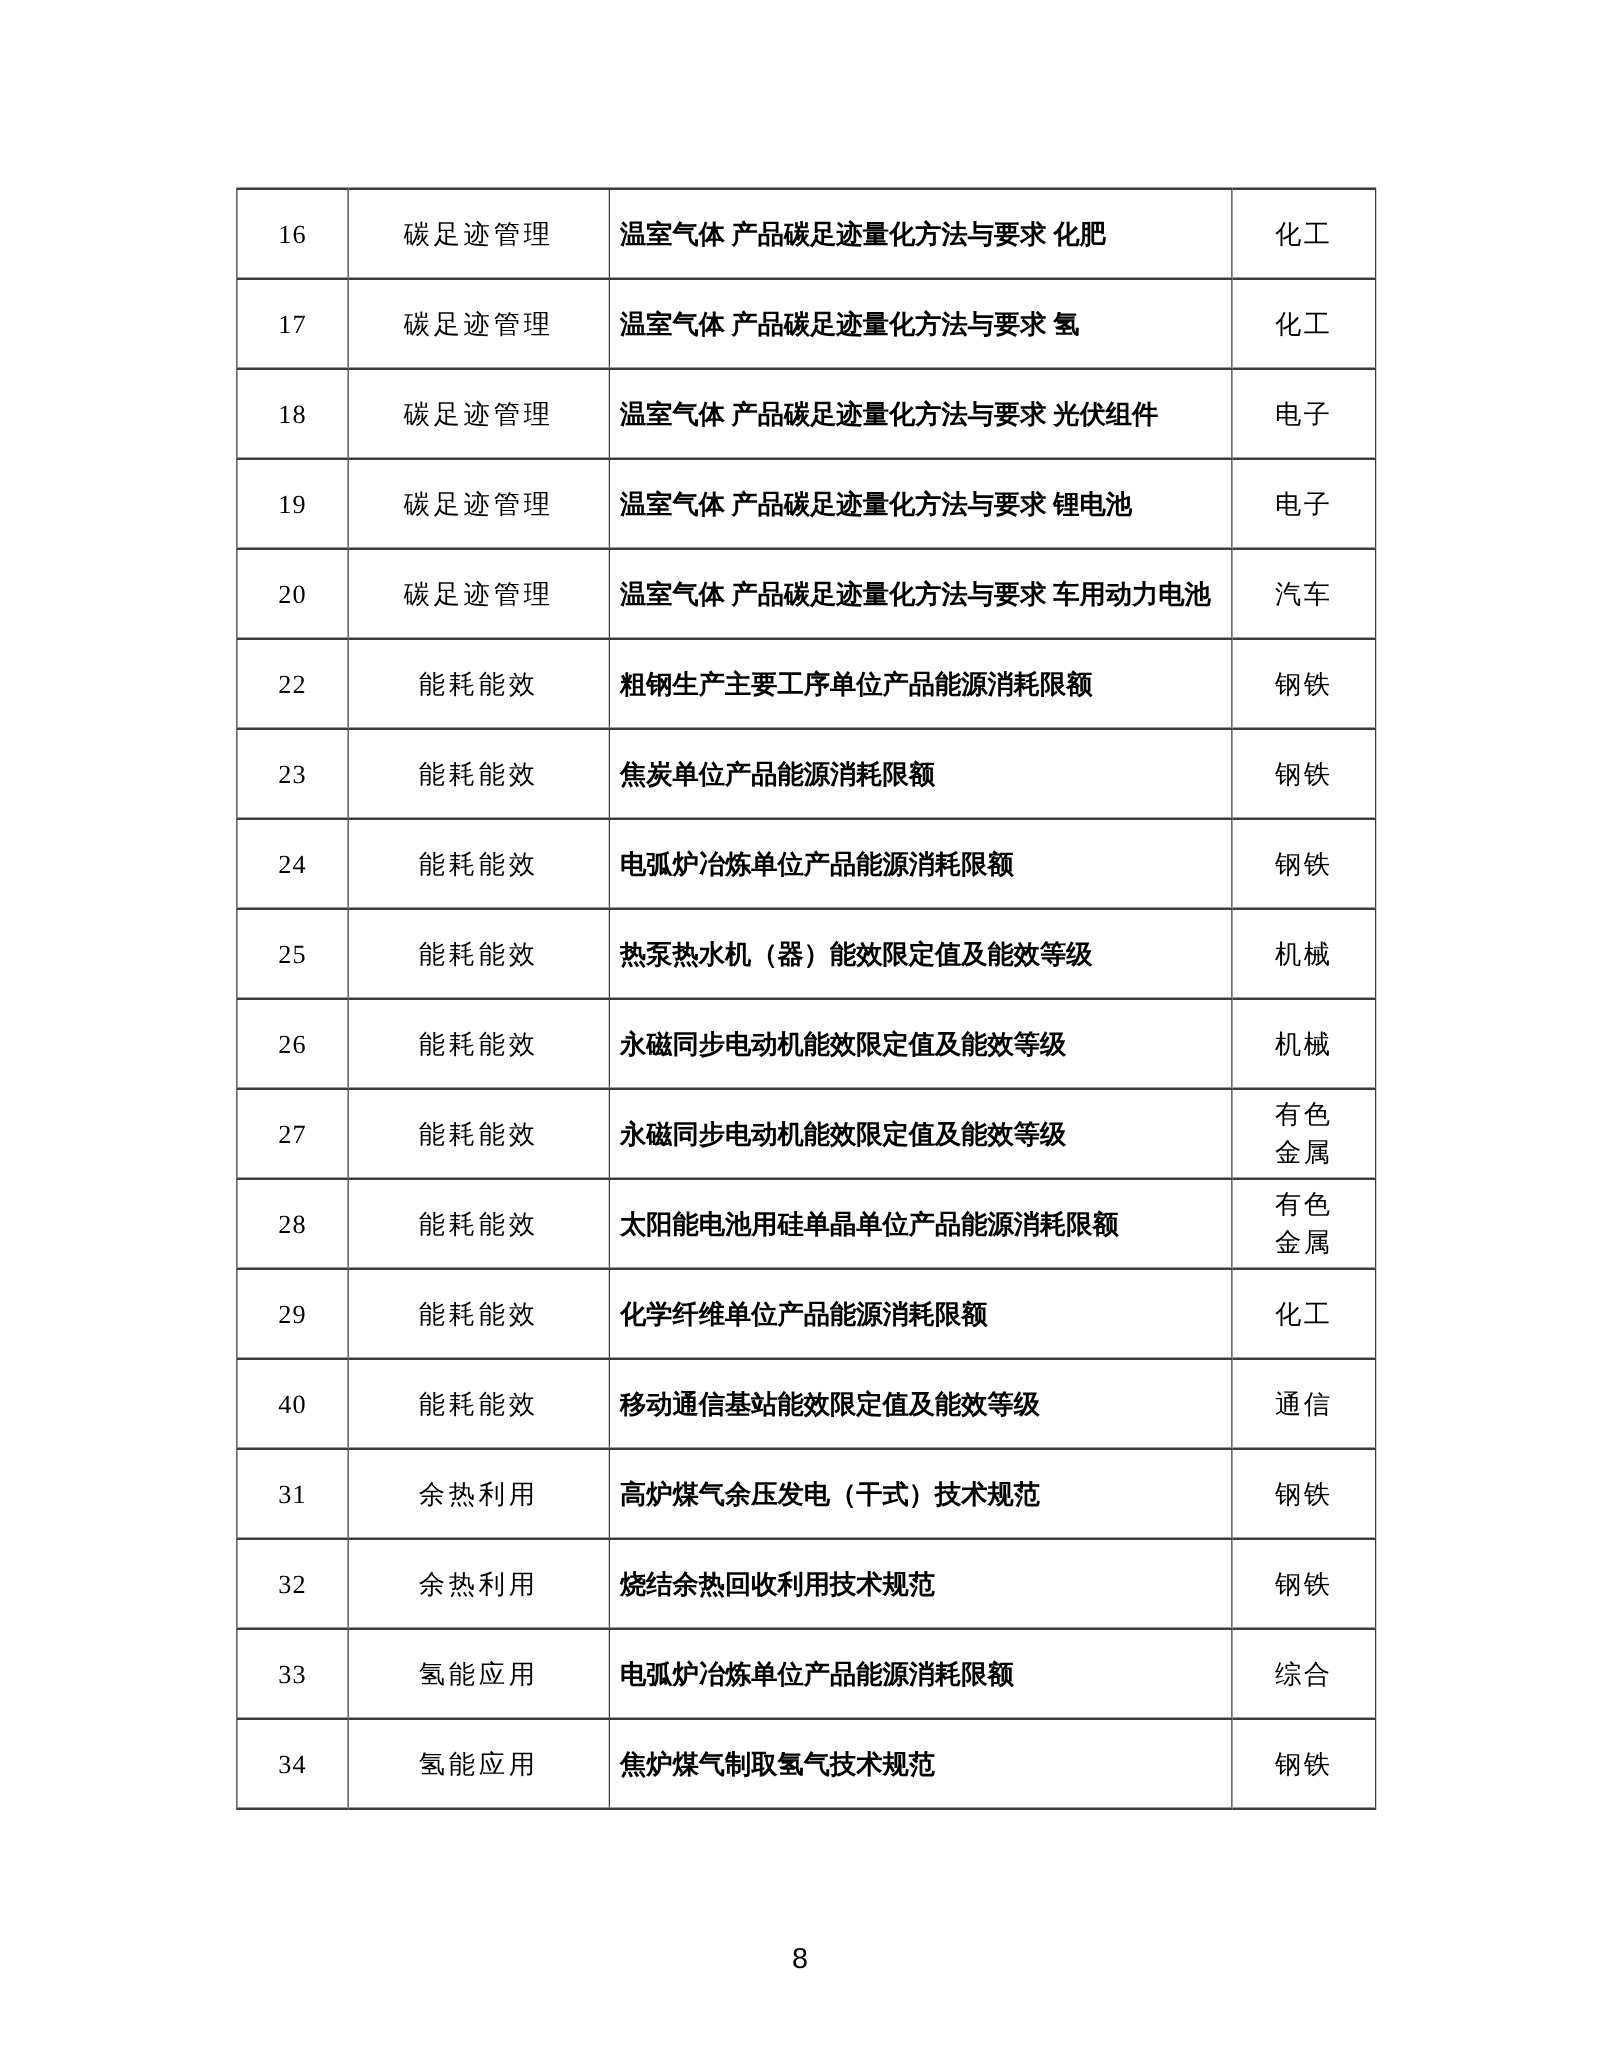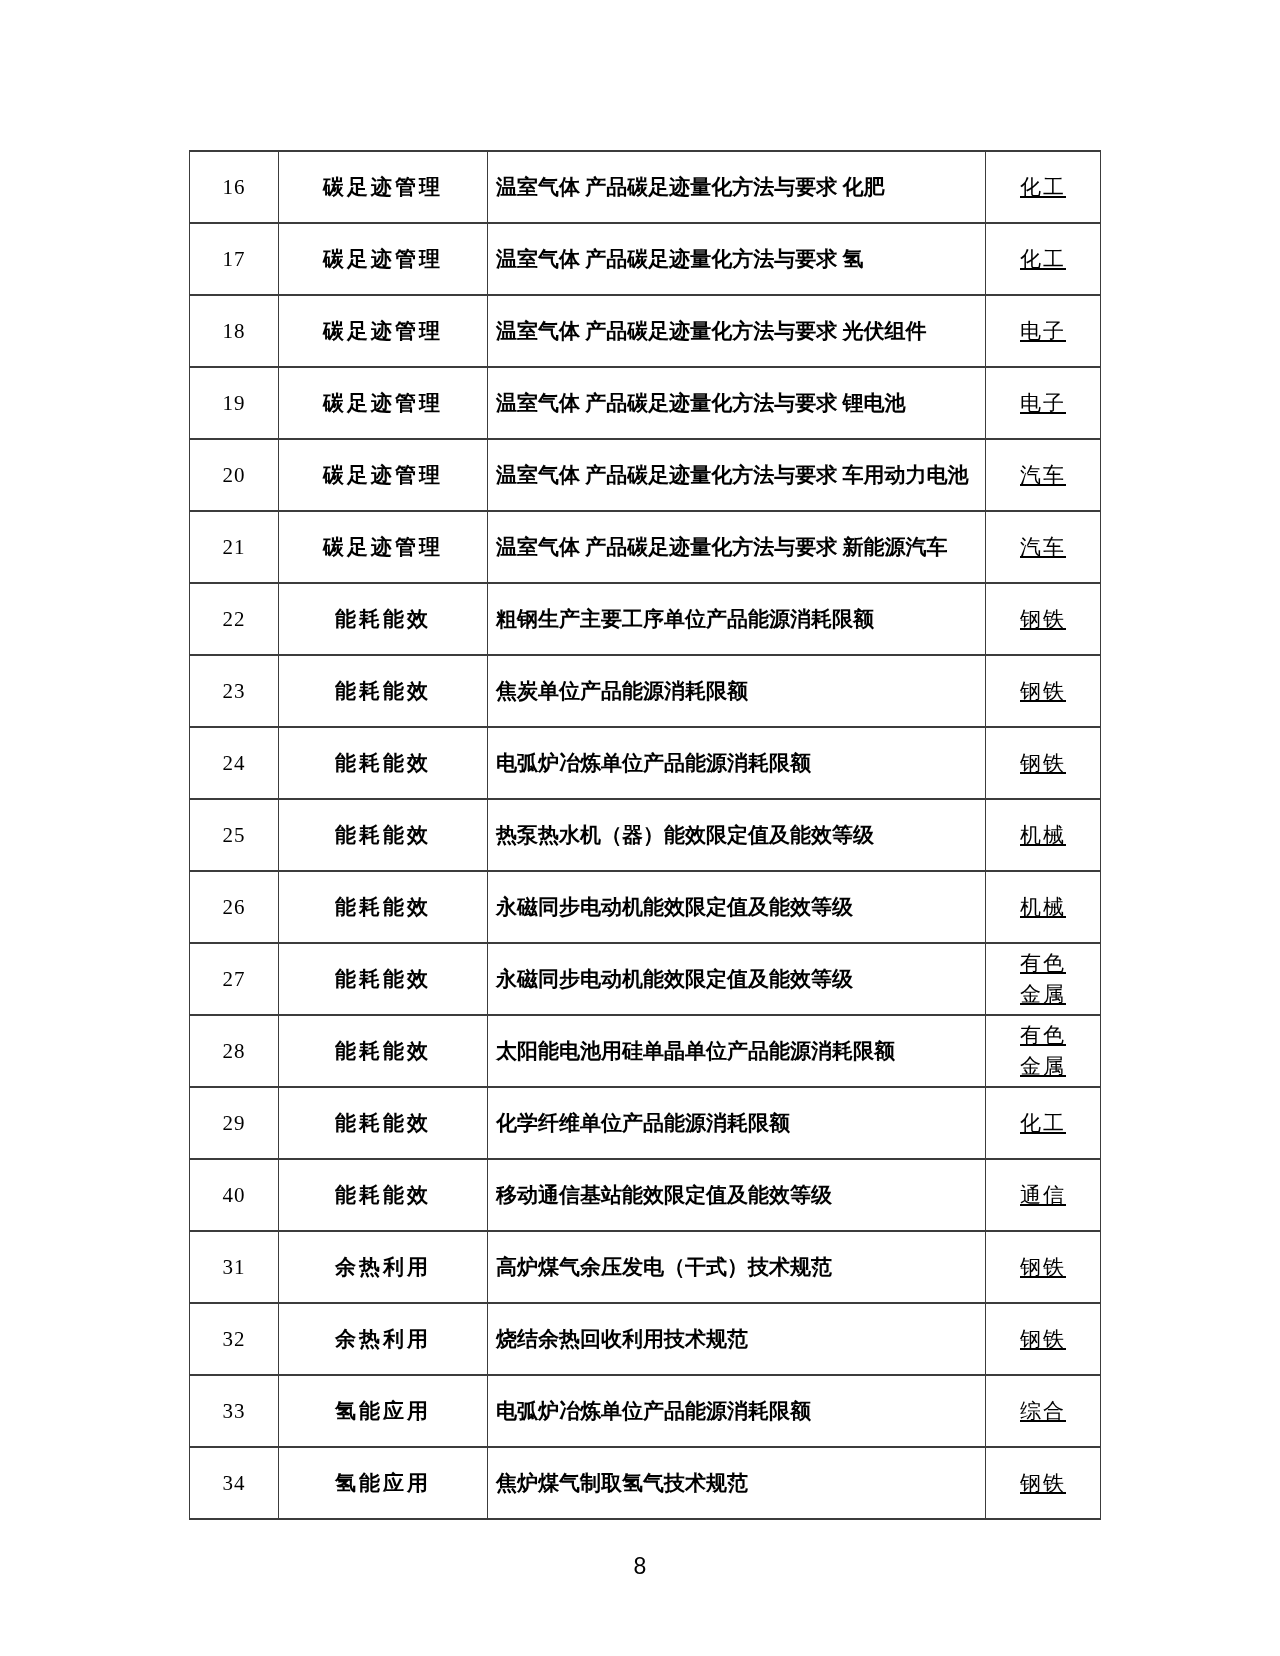--- a/index.html
+++ b/index.html
@@ -43,36 +43,34 @@
     overflow: hidden;
   }
   td.cell-serial {
     text-align: center;
     font-size: 23px;
     letter-spacing: 1px;
   }
   td.cell-category {
     text-align: center;
     letter-spacing: 3px;
-    font-weight: bold;
   }
   td.cell-standard-name {
     text-align: left;
     padding-left: 15px;
     padding-right: 18px;
     font-weight: bold;
   }
   td.cell-industry {
     text-align: center;
     letter-spacing: 2px;
   }
   td.cell-industry span {
     display: inline-block;
     max-width: 2.7em;
-    text-decoration: underline;
   }
   .page-number {
     position: absolute;
     left: 0;
     top: 1553px;
     width: 1280px;
     text-align: center;
     font-size: 23px;
     font-family: "Liberation Sans", "DejaVu Sans", sans-serif;
     color: #000000;
@@ -115,26 +113,20 @@
           <td class="cell-standard-name">温室气体 产品碳足迹量化方法与要求 锂电池</td>
           <td class="cell-industry"><span>电子</span></td>
         </tr>
         <tr>
           <td class="cell-serial">20</td>
           <td class="cell-category">碳足迹管理</td>
           <td class="cell-standard-name">温室气体 产品碳足迹量化方法与要求 车用动力电池</td>
           <td class="cell-industry"><span>汽车</span></td>
         </tr>
         <tr>
-          <td class="cell-serial">21</td>
-          <td class="cell-category">碳足迹管理</td>
-          <td class="cell-standard-name">温室气体 产品碳足迹量化方法与要求 新能源汽车</td>
-          <td class="cell-industry"><span>汽车</span></td>
-        </tr>
-        <tr>
           <td class="cell-serial">22</td>
           <td class="cell-category">能耗能效</td>
           <td class="cell-standard-name">粗钢生产主要工序单位产品能源消耗限额</td>
           <td class="cell-industry"><span>钢铁</span></td>
         </tr>
         <tr>
           <td class="cell-serial">23</td>
           <td class="cell-category">能耗能效</td>
           <td class="cell-standard-name">焦炭单位产品能源消耗限额</td>
           <td class="cell-industry"><span>钢铁</span></td>

